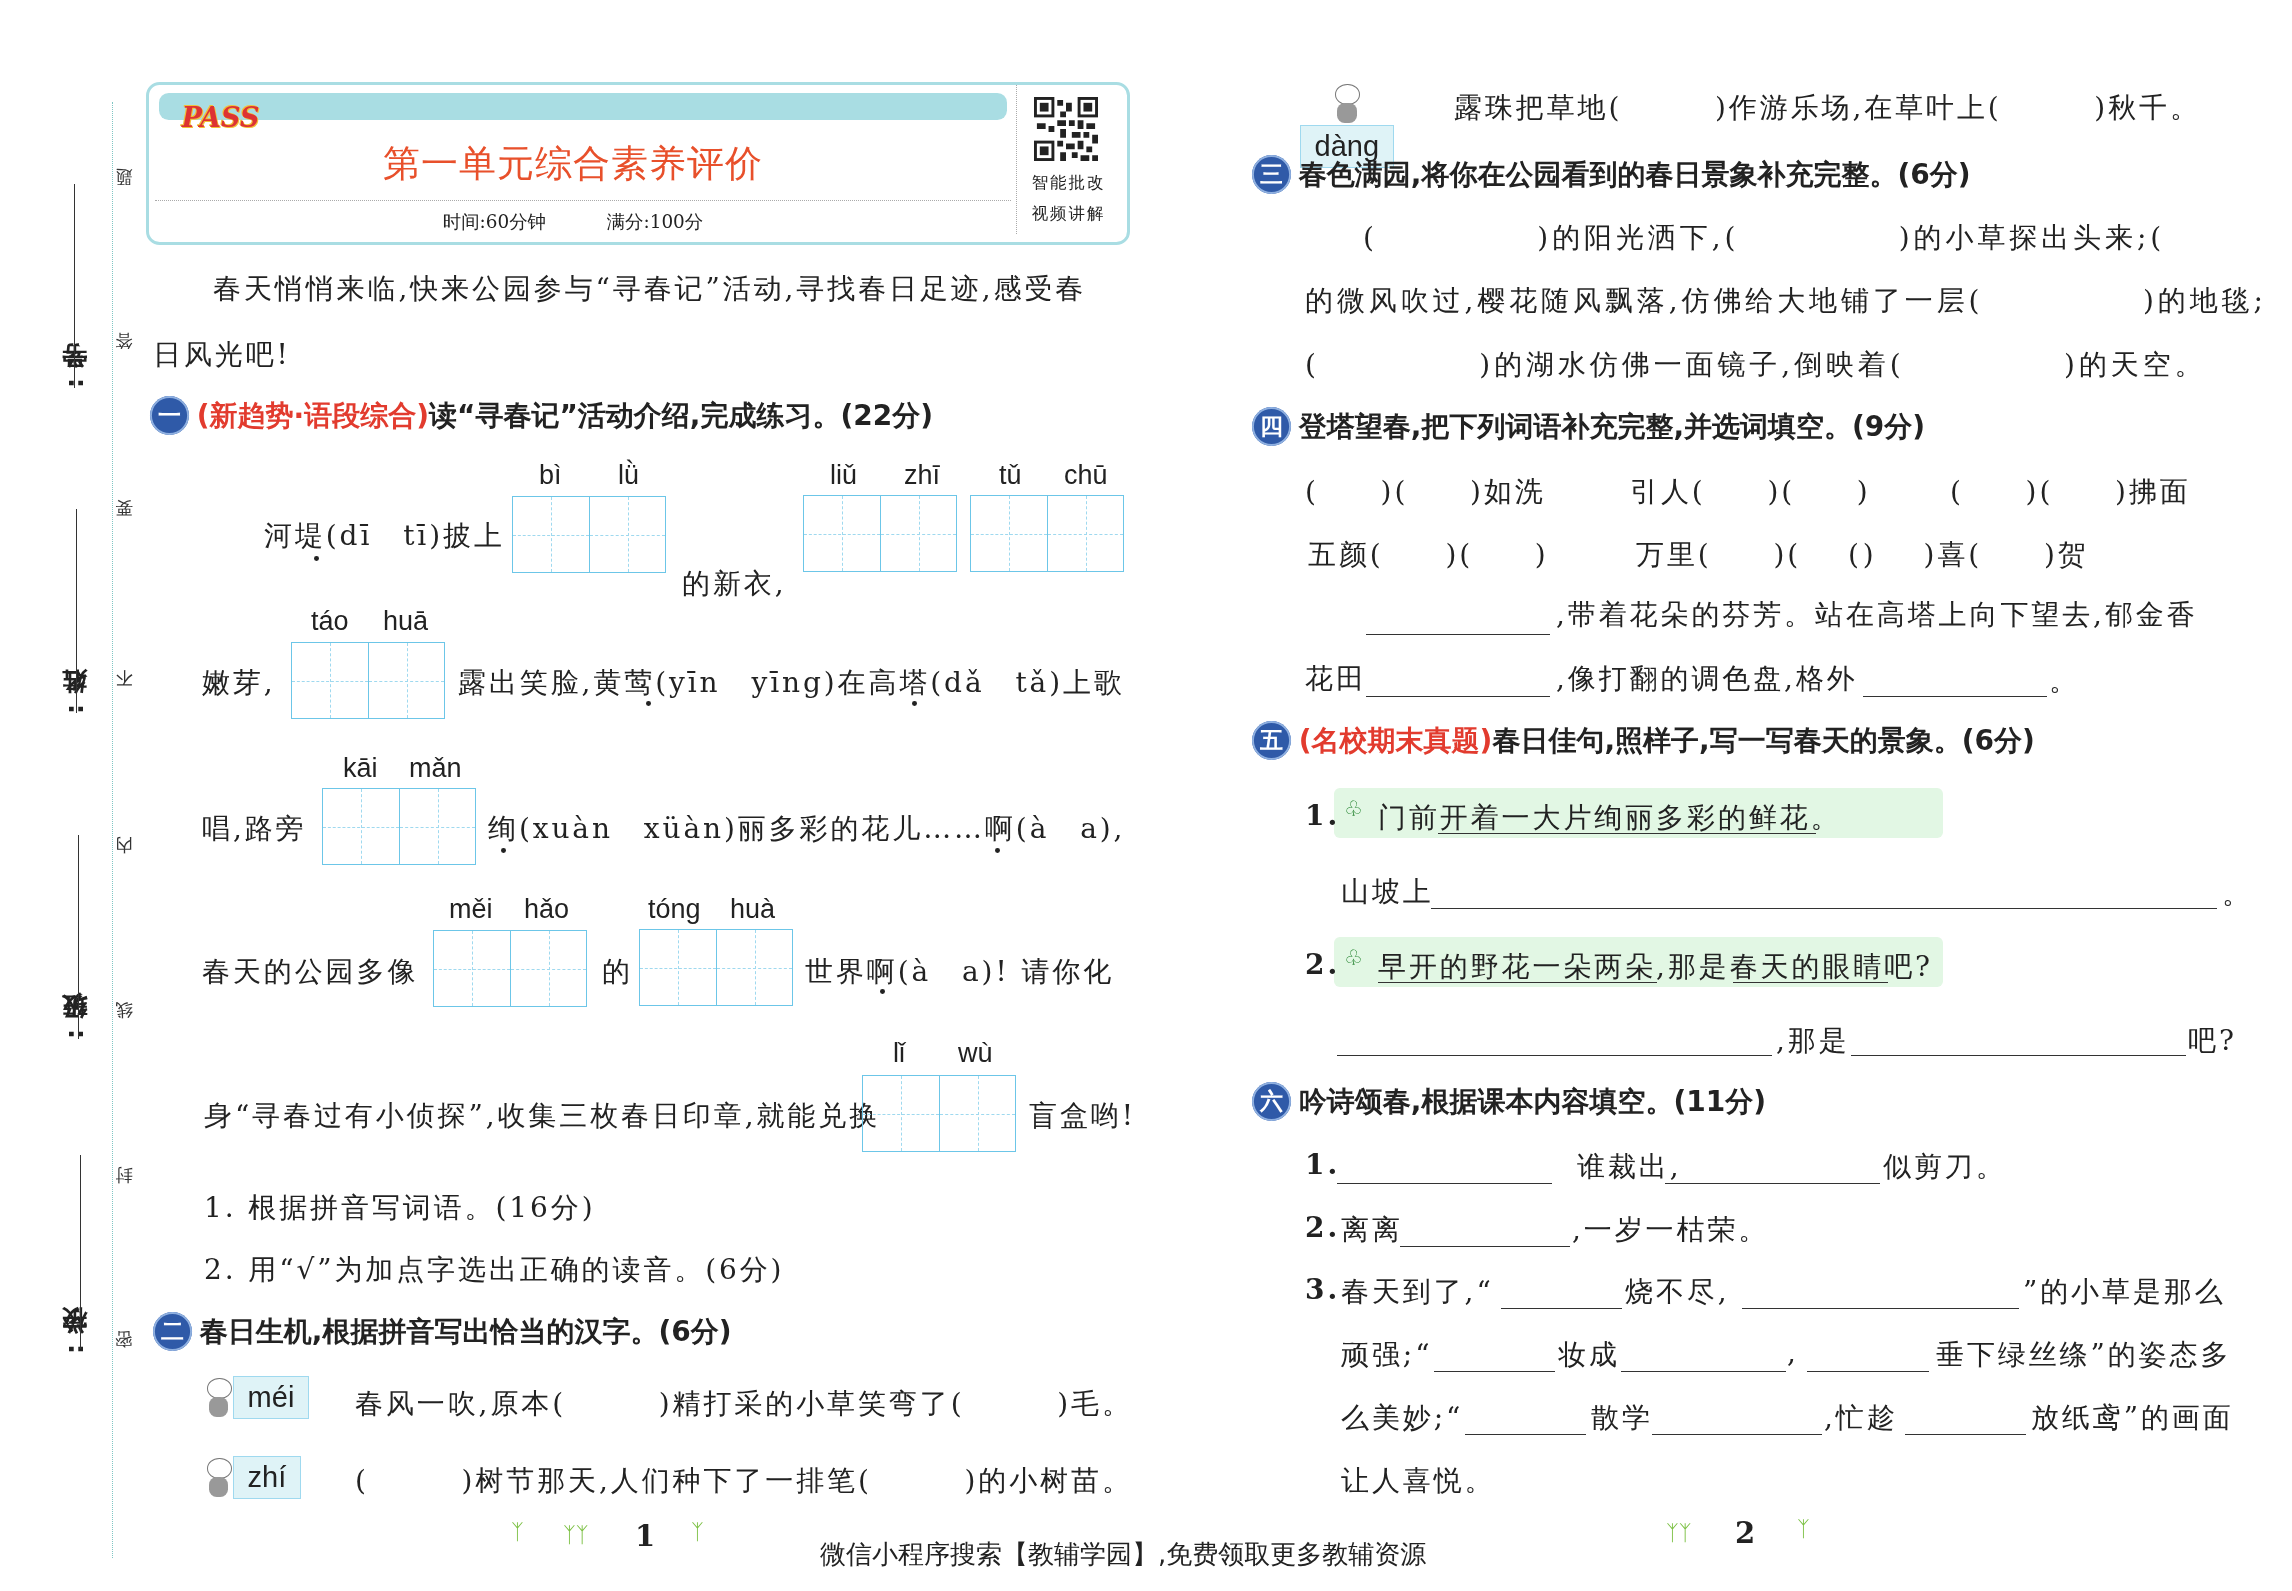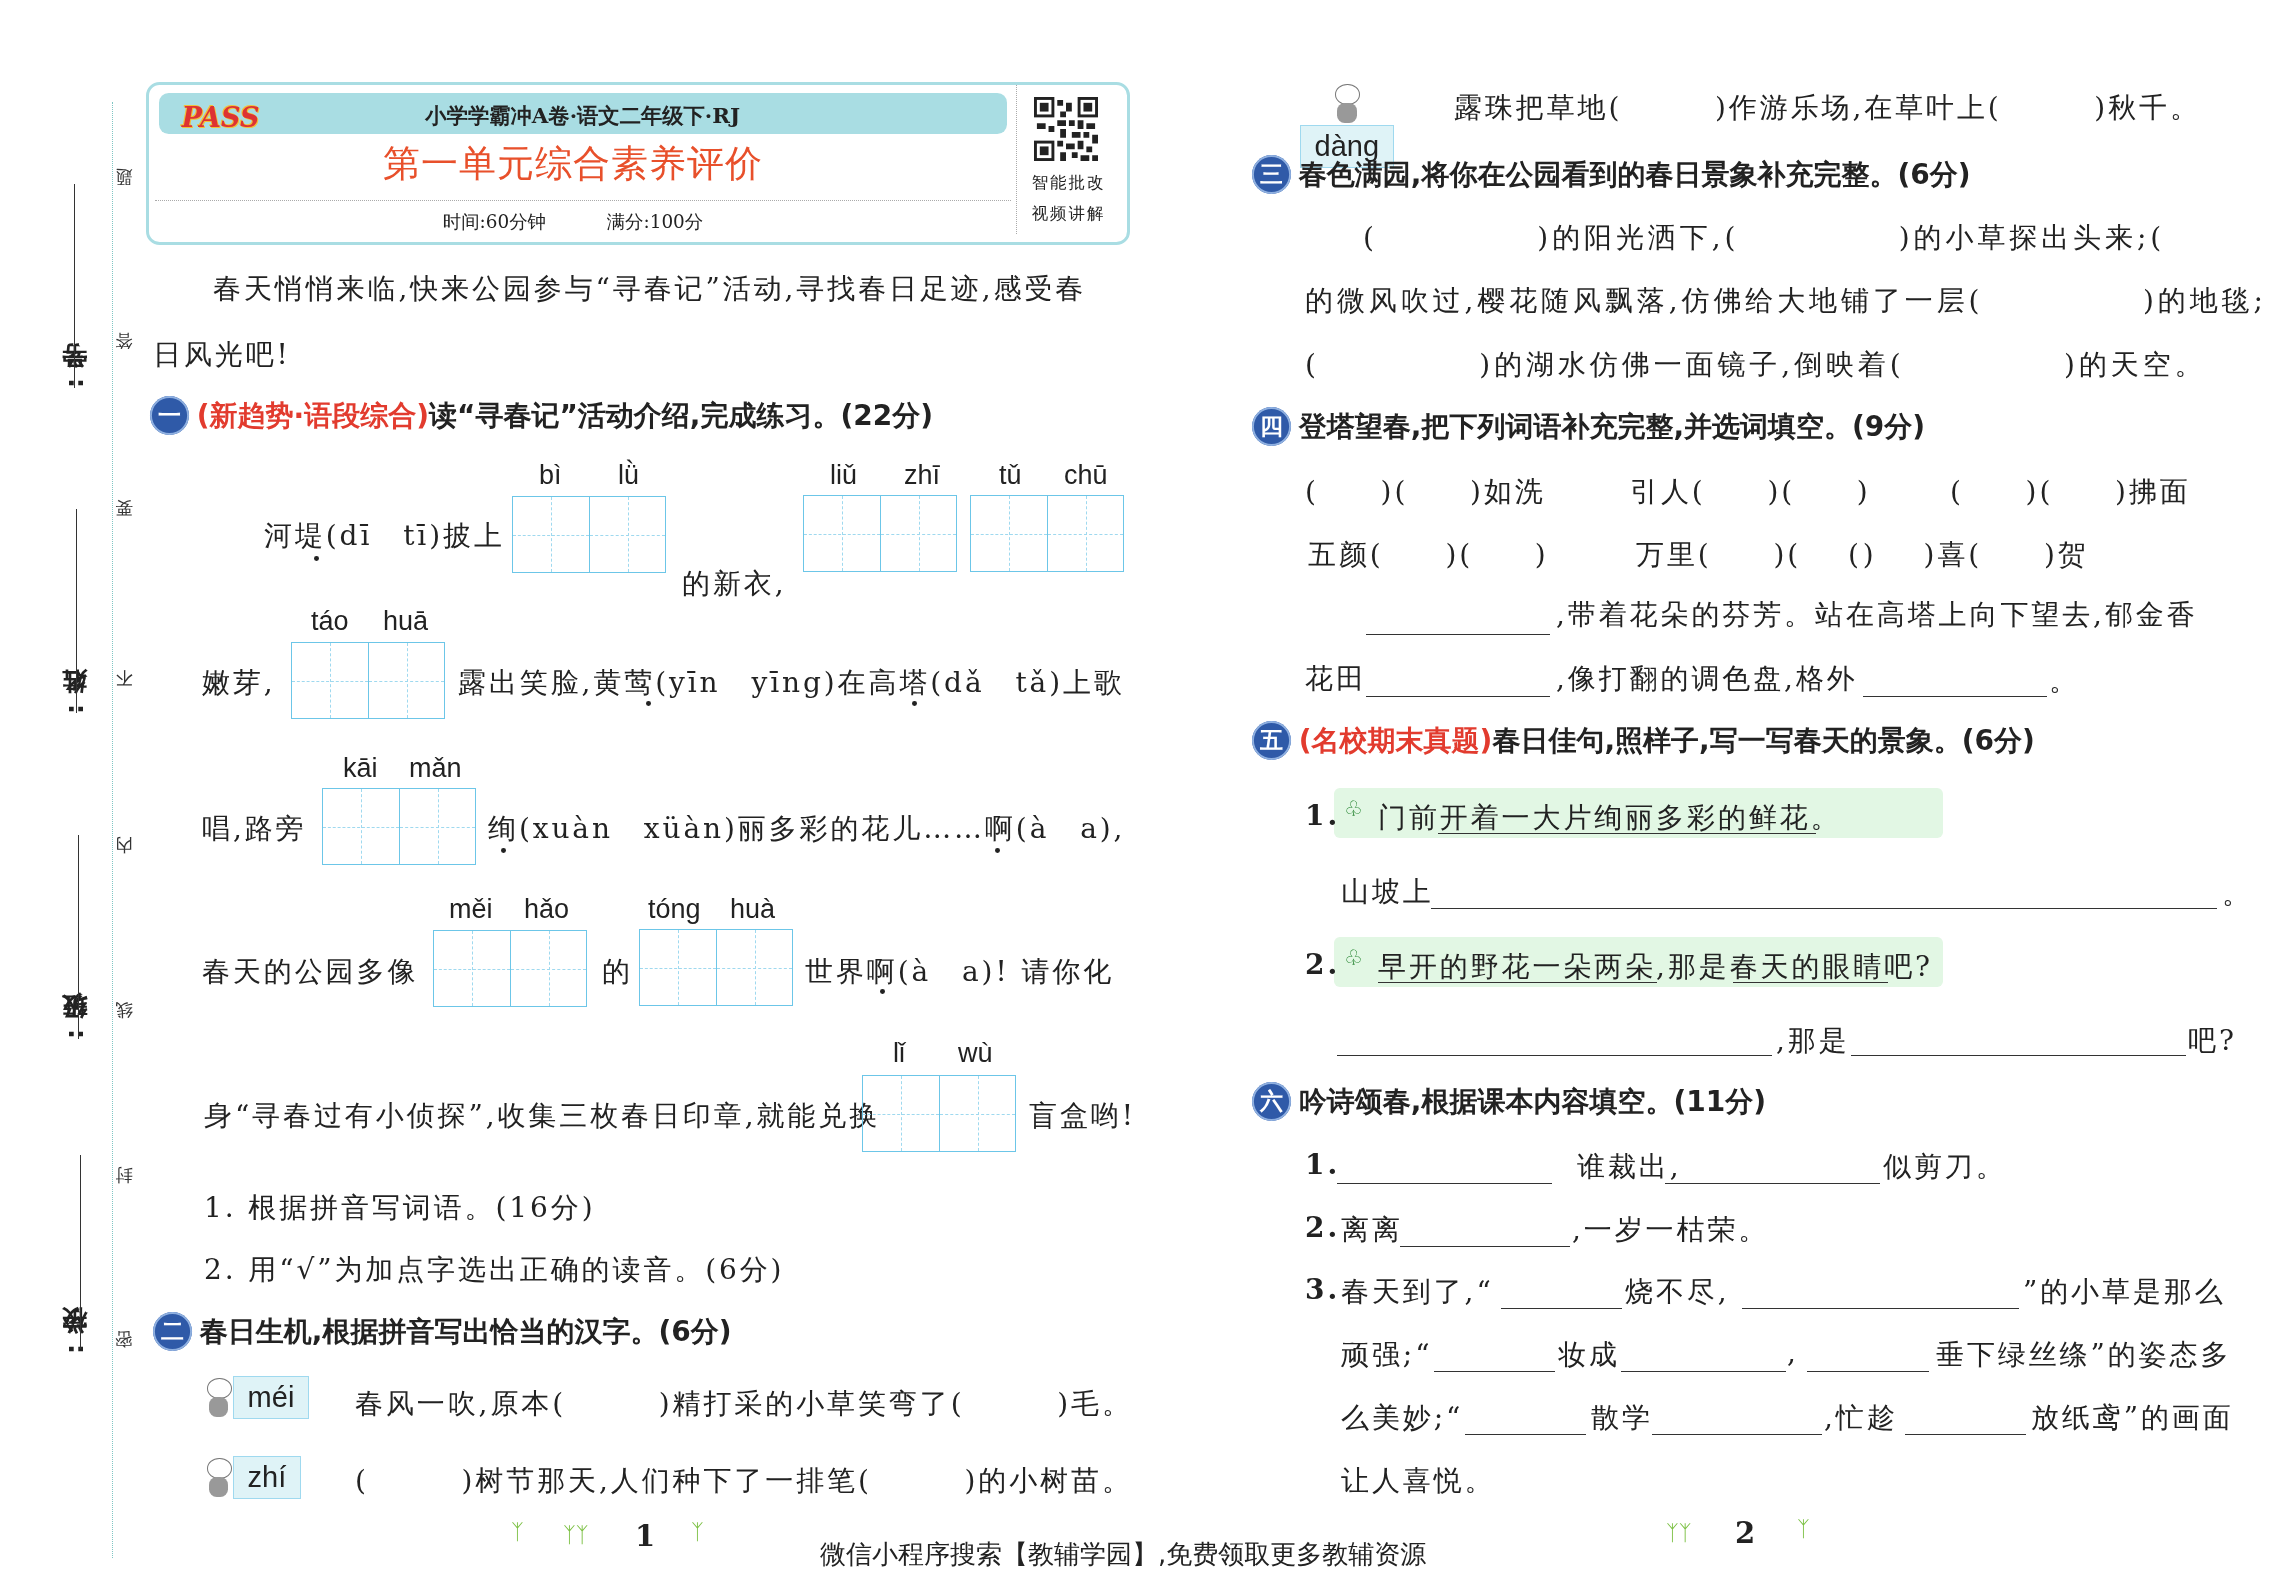--- a/index.html
+++ b/index.html
@@ -9,21 +9,21 @@
   .serif{font-family:"DejaVu Serif","Liberation Serif",serif;}
   .body-text{font-size:28px;letter-spacing:2.9px;white-space:nowrap;}
   .pinyin{font-family:"Liberation Sans","DejaVu Sans",sans-serif;font-size:27px;color:#222;white-space:nowrap;}
   
   .margin-dash{left:112px;top:102px;width:0;height:1456px;border-left:1.9px dotted #7fc6c4;}
   .margin-label{font-size:25px;font-weight:bold;writing-mode:vertical-rl;transform:rotate(180deg);font-family:"DejaVu Sans","Liberation Sans",sans-serif;}
   .margin-line{width:0;border-left:1.9px solid #333;}
   .margin-seal{font-size:17.5px;writing-mode:vertical-rl;transform:rotate(180deg);color:#333;}
   
   .hdr{left:146px;top:82px;width:978px;height:157px;border:3.9px solid #a9dde3;border-radius:13.6px;background:#fff;}
-  .hdr-band{left:9.7px;top:7.8px;width:848px;height:41px;background:#a9dde3;border-radius:9.7px;}
+  .hdr-band{left:9.7px;top:7.8px;width:848px;height:27px;background:#a9dde3;border-radius:9.7px;}
   .pass{left:23px;top:9.7px;font-size:27px;font-weight:bold;font-style:italic;color:#d33;
         font-family:"DejaVu Serif","Liberation Serif",serif;text-shadow:1px 1px 0 #f2c037,-1px -1px 0 #f2c037;}
   .series{left:0;width:848px;top:7.8px;text-align:center;font-size:21.3px;font-weight:bold;color:#222;}
   .unit-title{left:0;width:848px;top:54px;text-align:center;font-size:37px;color:#e8502b;font-family:"DejaVu Sans","Liberation Sans",sans-serif;letter-spacing:1px;}
   .hdr-dots{left:5.8px;top:115px;width:856px;border-top:1.9px dotted #aaa;}
   .hdr-meta{left:0;width:848px;top:124px;text-align:center;font-size:18.4px;}
   .hdr-vdots{left:867px;top:0;height:149px;border-left:1.9px dotted #aaa;}
   .qr-box{left:885px;top:11.6px;width:64px;height:64px;}
   .qr-label{left:871px;width:97px;text-align:center;font-size:16.5px;letter-spacing:1.9px;}
   
@@ -70,21 +70,20 @@
 <div class="abs margin-seal" style="left:112px;top:529px;">要</div>
 <div class="abs margin-seal" style="left:112px;top:699px;">不</div>
 <div class="abs margin-seal" style="left:112px;top:868px;">内</div>
 <div class="abs margin-seal" style="left:112px;top:1033px;">线</div>
 <div class="abs margin-seal" style="left:112px;top:1198px;">封</div>
 <div class="abs margin-seal" style="left:112px;top:1363px;">密</div>
 
 <div class="abs hdr">
   <div class="abs hdr-band">
     <span class="abs pass">PASS</span>
-    <div class="abs series serif">小学学霸冲A卷·语文二年级下·RJ</div>
   </div>
   <div class="abs unit-title">第一单元综合素养评价</div>
   <div class="abs hdr-dots"></div>
   <div class="abs hdr-meta">
     <span>时间:60分钟</span>
     <span style="display:inline-block;width:49px;"></span>
     <span>满分:100分</span>
   </div>
   <div class="abs hdr-vdots"></div>
   <svg class="abs qr-box" viewBox="0 0 22 22">

